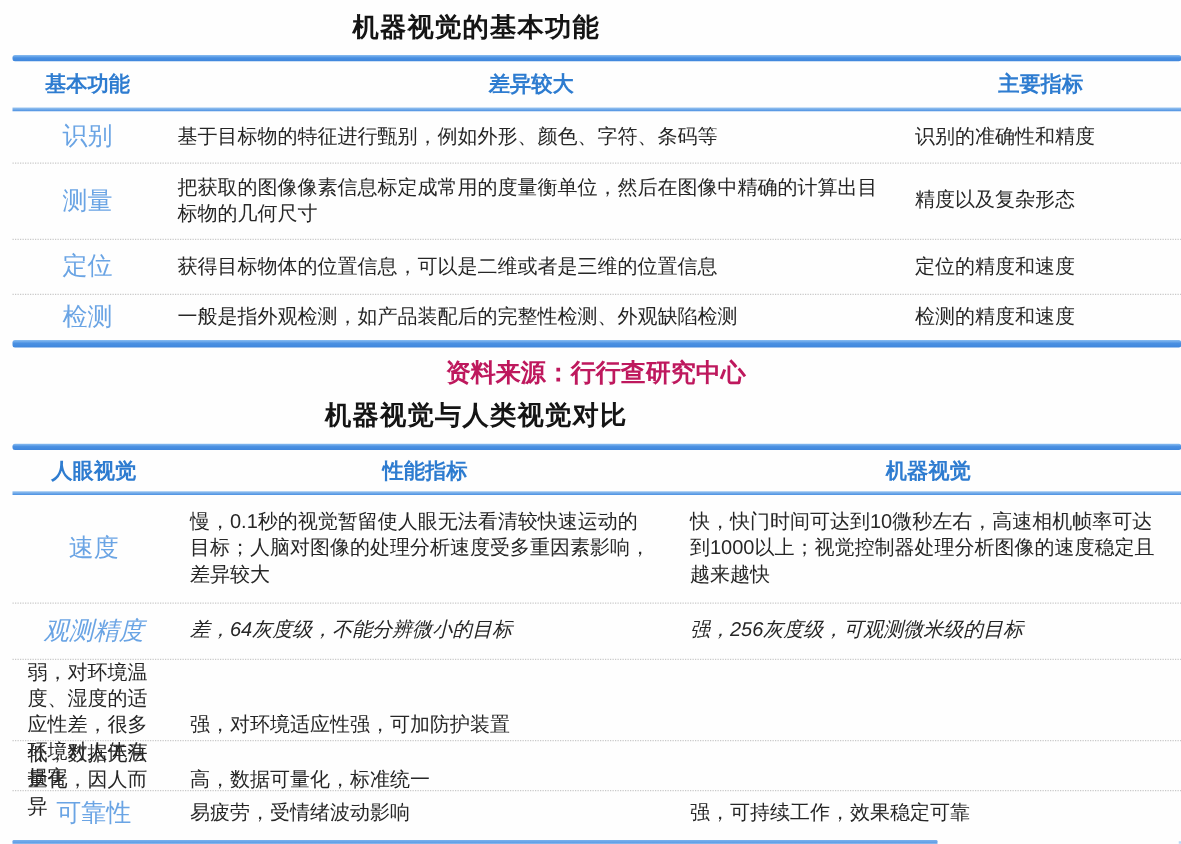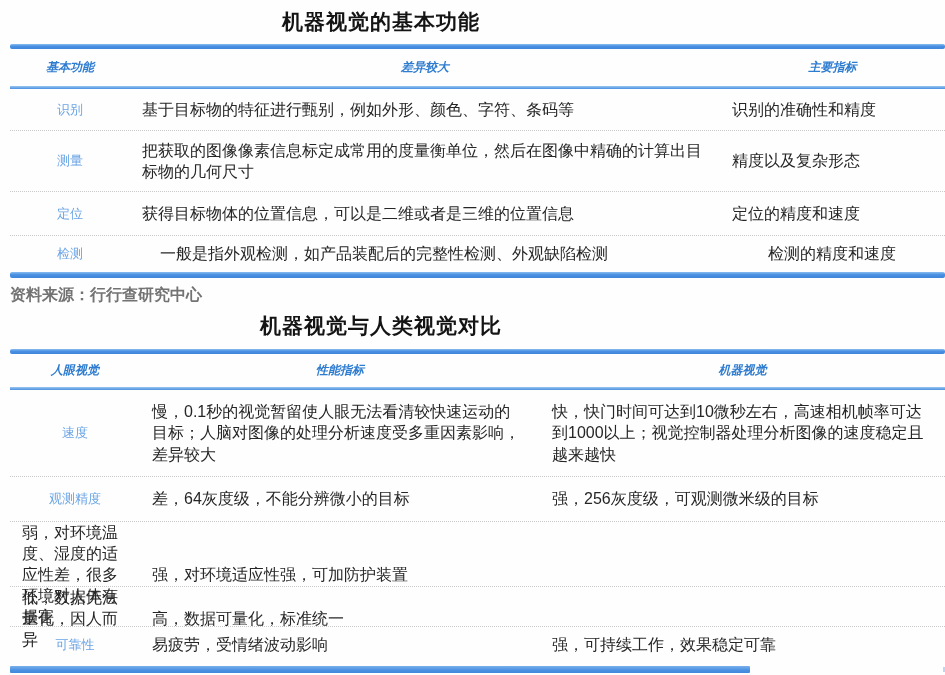--- a/index.html
+++ b/index.html
@@ -33,54 +33,54 @@
   .bar-thin {
     height:3px;
     background:linear-gradient(180deg,#9cc6f0 0%,#4a90e2 100%);
   }
 
   
   .t1-row { display:grid; grid-template-columns:120px 590px 225px; align-items:center; }
   
   .t2-row { display:grid; grid-template-columns:130px 400px 405px; align-items:center; }
 
-  .hdr-row { font-weight:bold; color:#2e7cd0; font-size:12px;font-style:italic; }
+  .hdr-row { font-weight:bold; color:#2e7cd0; font-size:17px; }
   .hdr-row .c { text-align:center; }
   .t1-hdr { height:37px; }
   .t2-hdr { height:33px; }
 
   .row { font-size:16px; line-height:1.32; }
   .row + .row { border-top:1px dotted #c9c9c9; }
 
   .lbl {
     color:#6aa4e4;
-    font-size:13px;
+    font-size:20px;
     text-align:center;
   }
   .cell { padding-left:12px; padding-right:14px; color:#262626; }
 
   .t1-r1 { height:41px; }
   .t1-r2 { height:61px; }
   .t1-r3 { height:44px; }
-  .t1-r4 { height:37px;gap:18px; }
+  .t1-r4 { height:37px; }
 
   .t2-r1 { height:86px; }
-  .t2-r2 { height:45px; }
+  .t2-r2 { height:45px;font-style:italic; }
   .t2-r3 { height:65px; }
   .t2-r4 { height:40px; }
   .t2-r5 { height:37px; }
 
   .source-note {
     width:935px;
     margin-left:10px;
     margin-top:7px;
-    text-align:left;
-    font-size:16px;
+    text-align:center;
+    font-size:20px;
     font-weight:bold;
-    color:#737373;
+    color:#be185d;
     padding-right:2px;
   }
 
   .bottom-bar-wrap { position:relative; margin-left:10px; width:935px; height:7px; margin-top:3px; }
   .bar-partial {
     position:absolute; left:0; top:0;
     width:740px; height:7px;
     background:linear-gradient(180deg,#7ab0ec 0%,#4a90e2 60%,#4189de 100%);
     border-radius:1px;
   }

